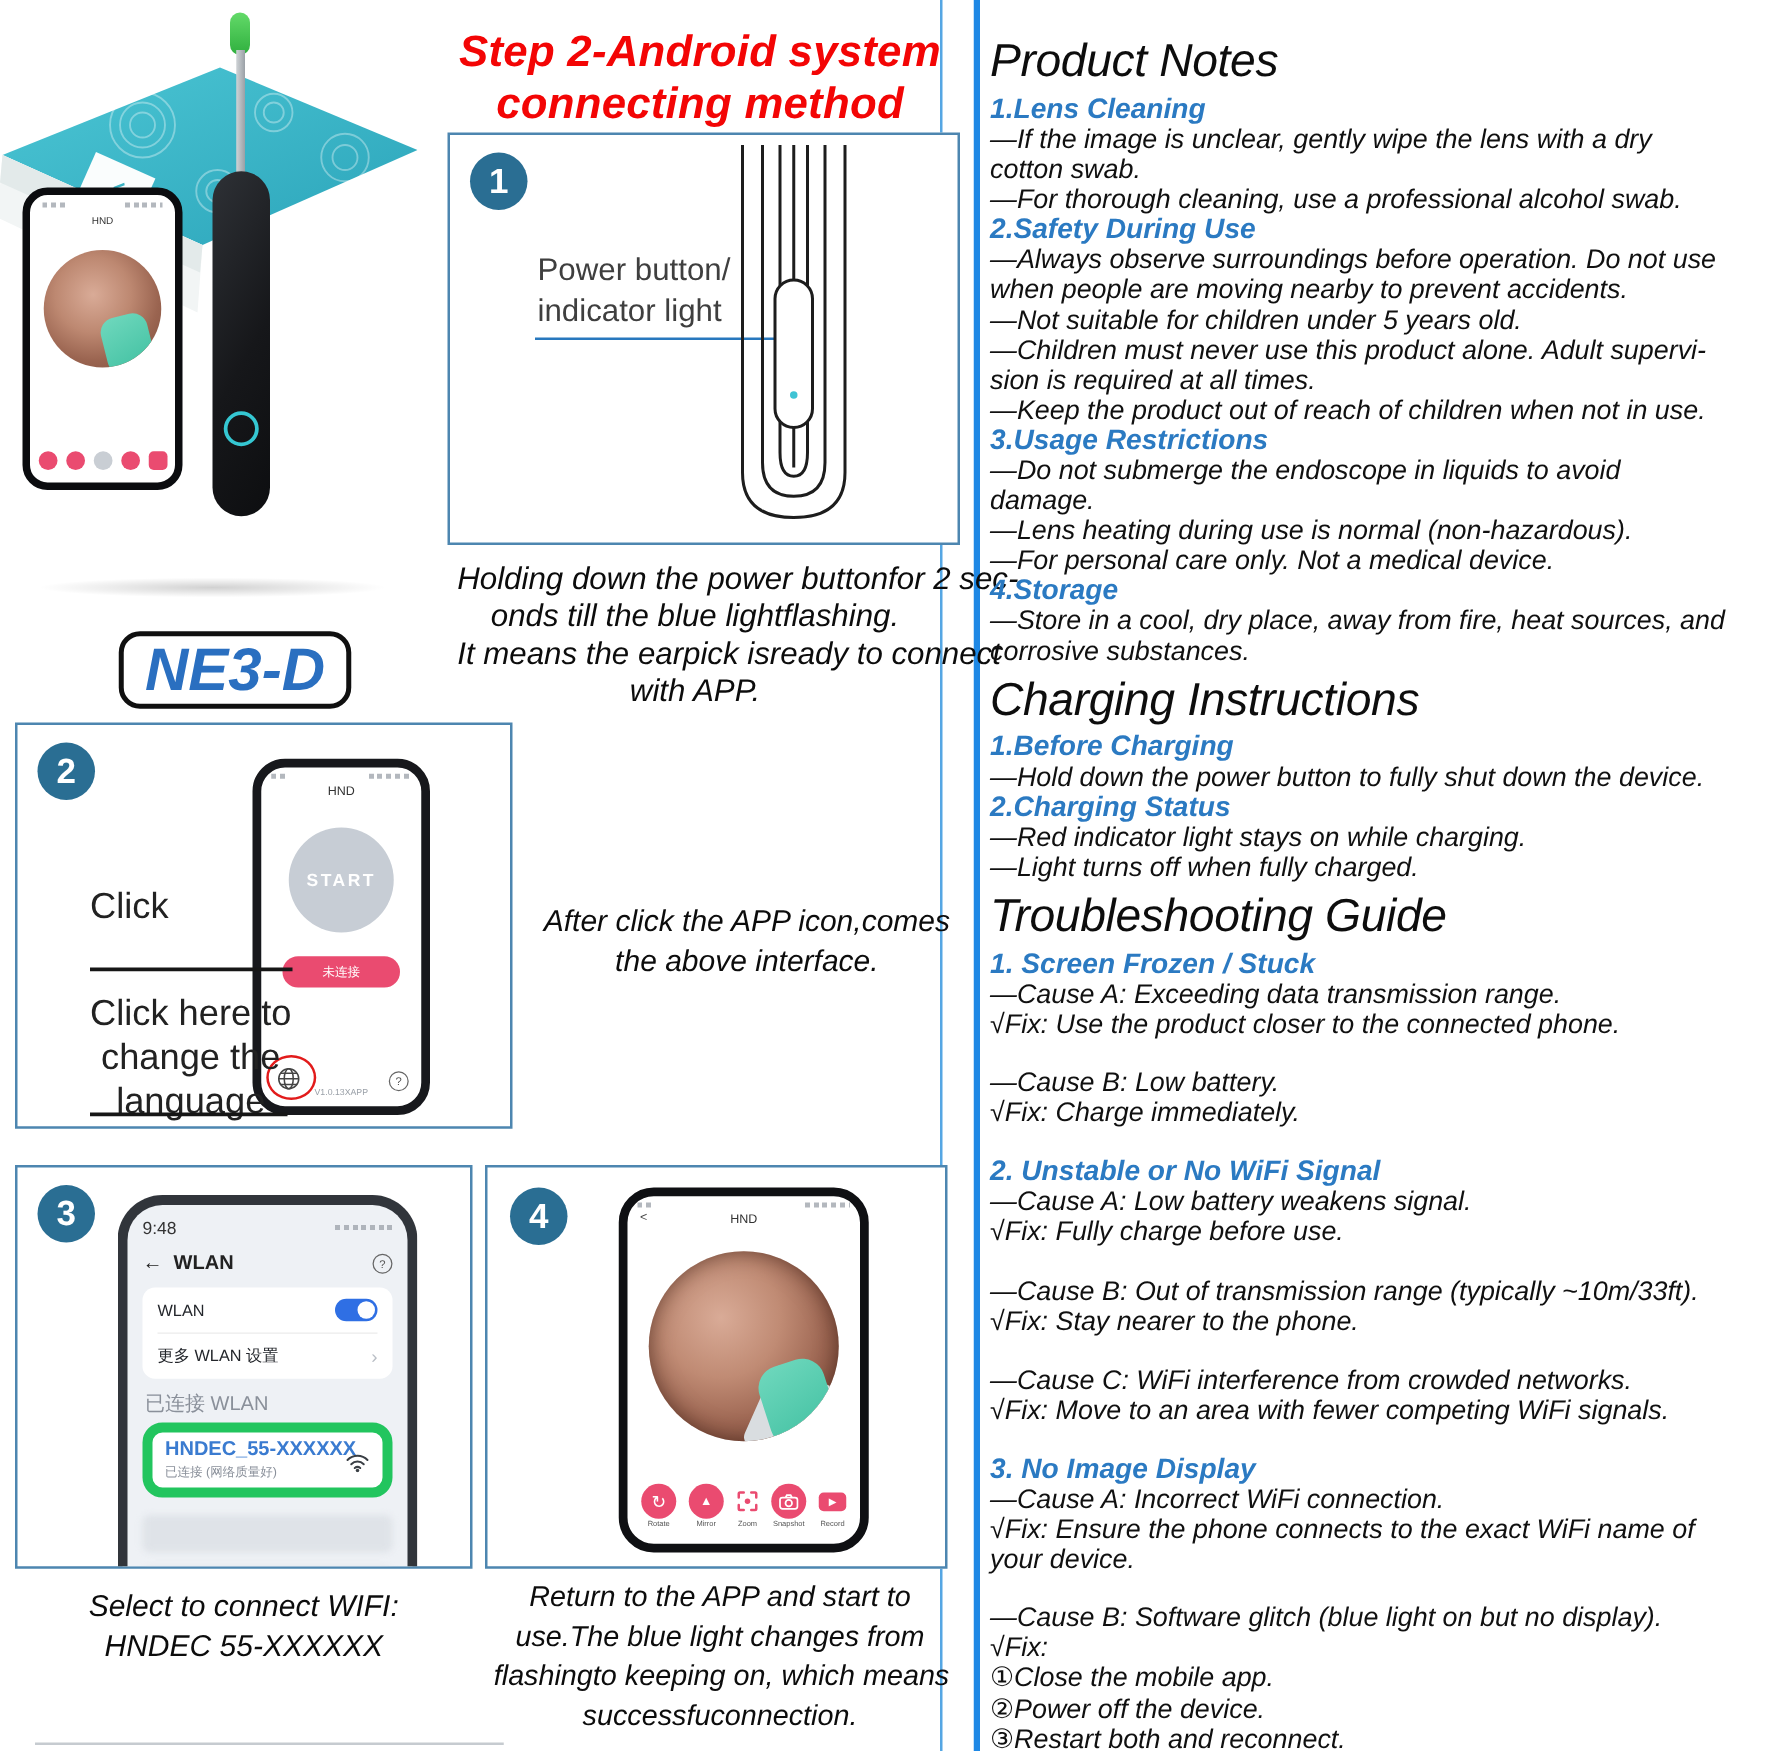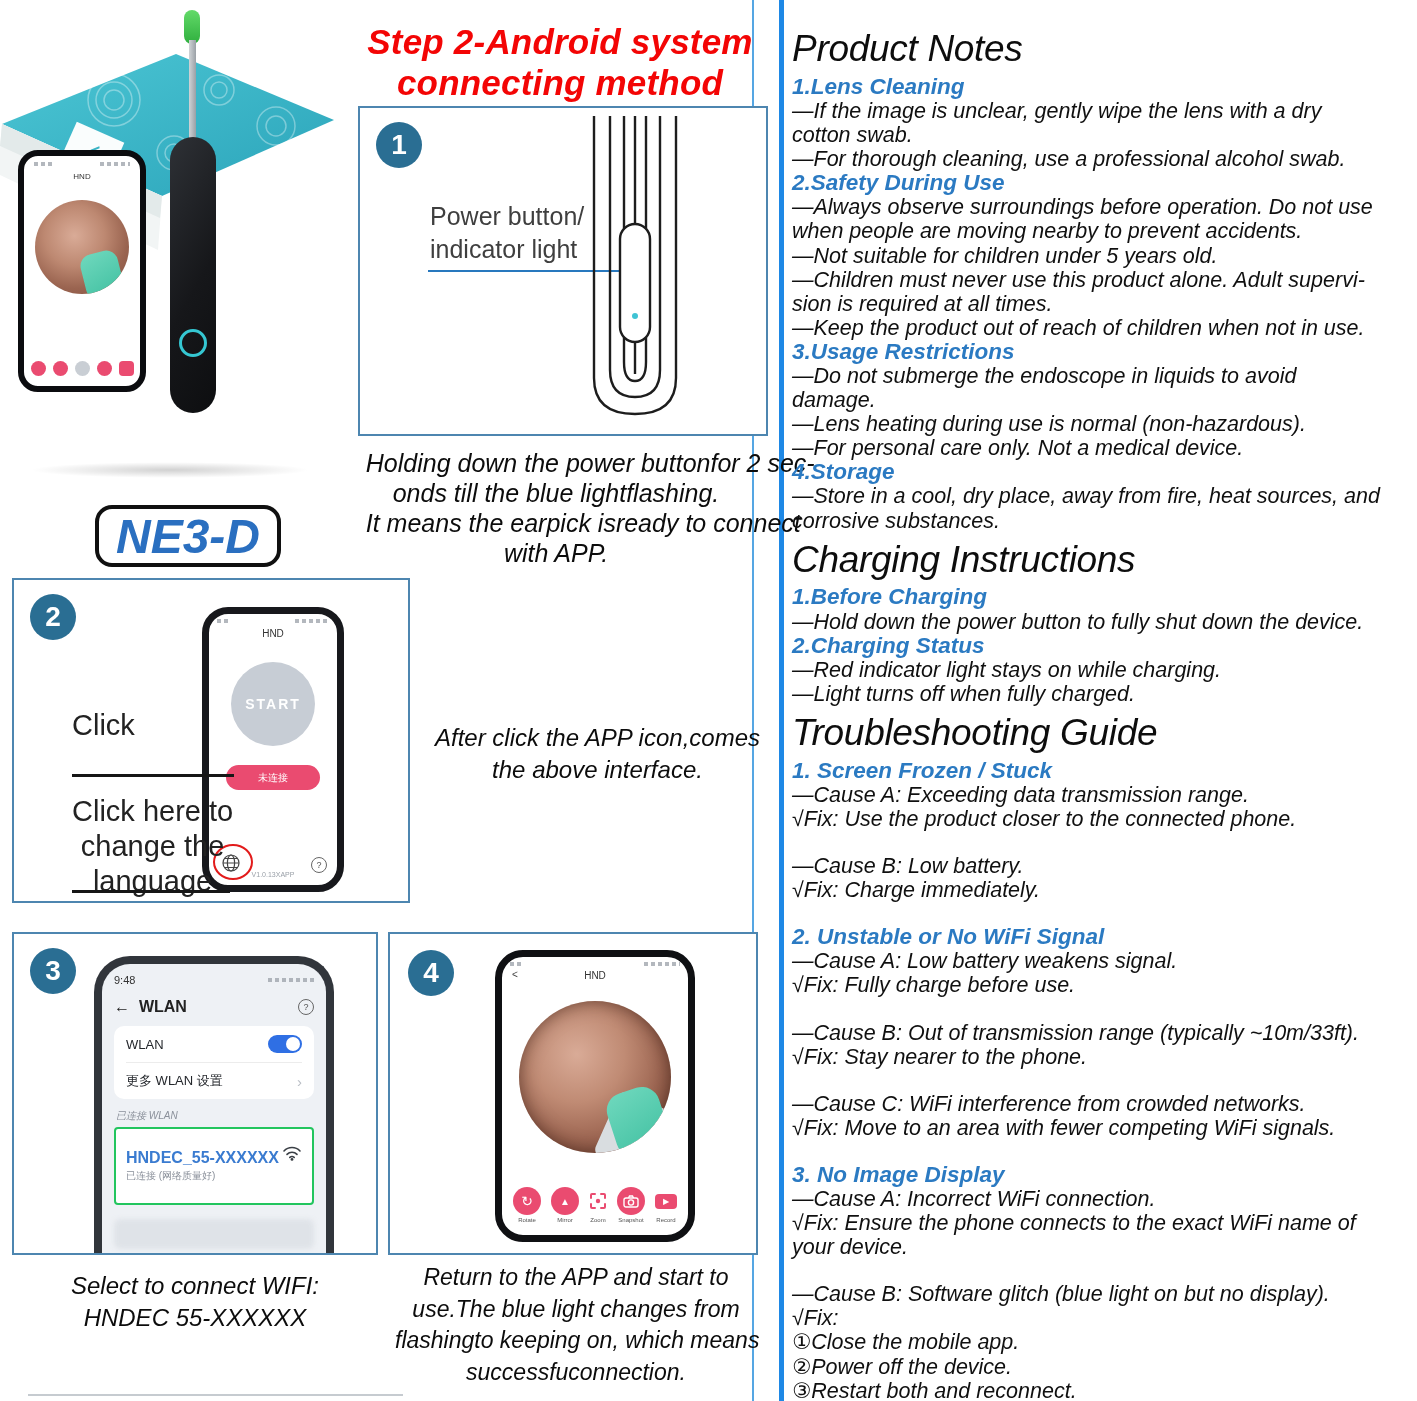--- a/index.html
+++ b/index.html
@@ -53,22 +53,22 @@
   
   .p3{left:80px;top:22px;width:240px;height:330px;border:8px solid #31353b;border-bottom:none;
       border-radius:36px 36px 0 0;background:#eef1f5;}
   .p3 .screen{padding:10px 12px;box-sizing:border-box;}
   .wlan-card{background:#fff;border-radius:10px;margin-top:10px;}
   .wlan-row{display:flex;align-items:center;justify-content:space-between;height:36px;padding:0 12px;font-size:13px;color:#23262b;}
   .wlan-div{height:1px;background:#ececec;margin:0 12px;}
   .toggle{width:34px;height:18px;border-radius:9px;background:#2f6fe4;position:relative;}
   .toggle::after{content:"";position:absolute;right:2px;top:2px;width:14px;height:14px;border-radius:50%;background:#fff;}
   .chev{color:#b9bec5;font-size:15px;}
-  .gray-lab{font-size:10px;color:#8a909a;margin:10px 2px 4px;font-style:italic;}
-  .ssid-card{background:#fff;border:2px solid #22c55e;border-radius:4px;padding:20px 10px;position:relative;}
+  .gray-lab{font-size:16px;color:#8a909a;margin:10px 2px 4px;}
+  .ssid-card{background:#fff;border:8px solid #22c55e;border-radius:16px;padding:5px 10px;position:relative;}
   .ssid{font-size:16px;color:#3a7bd0;font-weight:bold;}
   .ssid-sub{font-size:10px;color:#8a909a;margin-top:2px;}
   .blur-row{background:#dfe3e8;border-radius:6px;filter:blur(2.5px);}
 
   
   .p4{left:105px;top:16px;width:200px;height:292px;border:7px solid #0f1013;border-radius:28px;}
   .ear-big{position:absolute;left:50%;transform:translateX(-50%);top:44px;width:152px;height:152px;border-radius:50%;overflow:hidden;
            background:radial-gradient(circle at 38% 35%,#d9ab97 0%,#c08b74 35%,#9e6753 62%,#82503f 84%,#6e4234 100%);
            box-shadow:inset 0 0 18px rgba(40,15,8,.55);}
   .teal-blob{position:absolute;left:92px;top:88px;width:54px;height:66px;border-radius:18px;
@@ -250,21 +250,21 @@
       <div class="cap-line">After click the APP icon,comes</div>
       <div class="cap-line">the above interface.</div>
     </div>
 
   <div class="abs step-box" style="left:12px;top:932px;width:366px;height:323px;">
     <div class="badge abs" style="left:16px;top:14px;">3</div>
 
     <div class="phone p3">
       <div class="screen">
         <div style="display:flex;justify-content:space-between;align-items:center;">
-          <span style="font-size:11px;color:#333;">9:48</span>
+          <span style="font-size:14px;color:#333;">9:48</span>
           <span class="blobbar" style="width:46px;display:inline-block;"></span>
         </div>
         <div style="display:flex;justify-content:space-between;align-items:center;margin-top:12px;">
           <span style="font-size:16px;color:#222;font-weight:bold;">
             <span>←</span>&nbsp;&nbsp;<span>WLAN</span>
           </span>
           <span class="help-dot" style="position:static;">?</span>
         </div>
         <div class="wlan-card">
           <div class="wlan-row">

